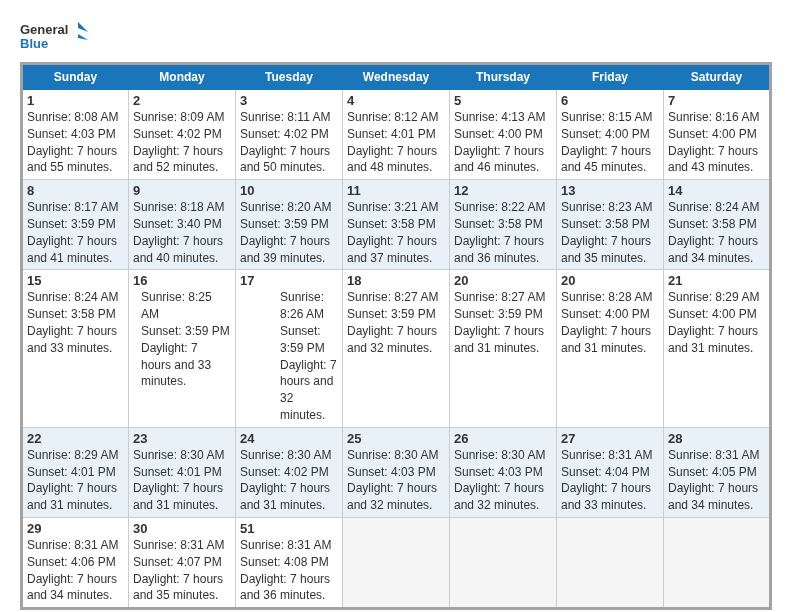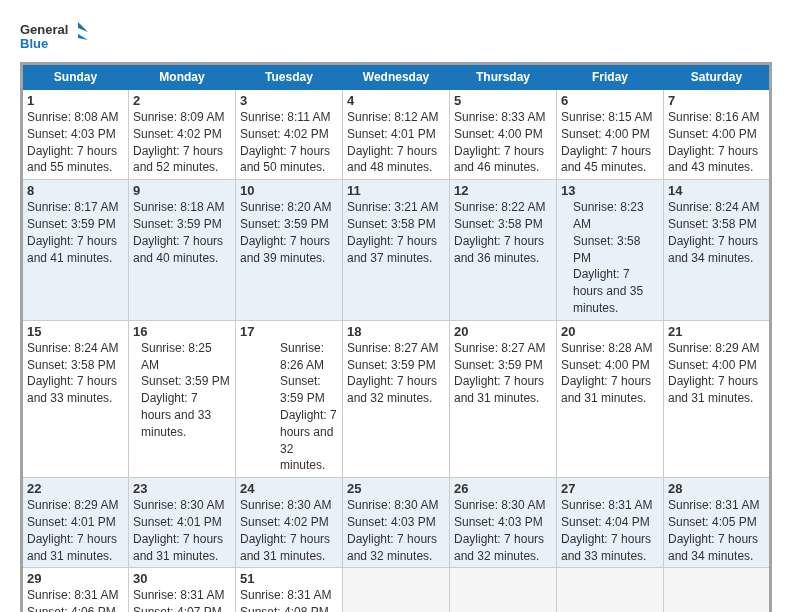--- a/index.html
+++ b/index.html
@@ -135,21 +135,21 @@
 Daylight: 7 hours and 50 minutes.</div>
           </td>
           <td>
             <span class="day-num">4</span>
             <div class="day-info" style="white-space: pre-line;">Sunrise: 8:12 AM
 Sunset: 4:01 PM
 Daylight: 7 hours and 48 minutes.</div>
           </td>
           <td>
             <span class="day-num">5</span>
-            <div class="day-info" style="white-space: pre-line;">Sunrise: 8:33 AM
+            <div class="day-info" style="white-space: pre-line;">Sunrise: 4:13 AM
 Sunset: 4:00 PM
 Daylight: 7 hours and 46 minutes.</div>
           </td>
           <td>
             <span class="day-num">6</span>
             <div class="day-info" style="white-space: pre-line;">Sunrise: 8:15 AM
 Sunset: 4:00 PM
 Daylight: 7 hours and 45 minutes.</div>
           </td>
           <td>
@@ -162,21 +162,21 @@
         <tr class="row-stripe">
           <td>
             <span class="day-num">8</span>
             <div class="day-info" style="white-space: pre-line;">Sunrise: 8:17 AM
 Sunset: 3:59 PM
 Daylight: 7 hours and 41 minutes.</div>
           </td>
           <td>
             <span class="day-num">9</span>
             <div class="day-info" style="white-space: pre-line;">Sunrise: 8:18 AM
-Sunset: 3:59 PM
+Sunset: 3:40 PM
 Daylight: 7 hours and 40 minutes.</div>
           </td>
           <td>
             <span class="day-num">10</span>
             <div class="day-info" style="white-space: pre-line;">Sunrise: 8:20 AM
 Sunset: 3:59 PM
 Daylight: 7 hours and 39 minutes.</div>
           </td>
           <td>
             <span class="day-num">11</span>
@@ -185,21 +185,21 @@
 Daylight: 7 hours and 37 minutes.</div>
           </td>
           <td>
             <span class="day-num">12</span>
             <div class="day-info" style="white-space: pre-line;">Sunrise: 8:22 AM
 Sunset: 3:58 PM
 Daylight: 7 hours and 36 minutes.</div>
           </td>
           <td>
             <span class="day-num">13</span>
-            <div class="day-info" style="white-space: pre-line; margin-left: 12px;">Sunrise: 8:23 AM
+            <div class="day-info" style="white-space: pre-line;">Sunrise: 8:23 AM
 Sunset: 3:58 PM
 Daylight: 7 hours and 35 minutes.</div>
           </td>
           <td>
             <span class="day-num">14</span>
             <div class="day-info" style="white-space: pre-line;">Sunrise: 8:24 AM
 Sunset: 3:58 PM
 Daylight: 7 hours and 34 minutes.</div>
           </td>
         </tr>

